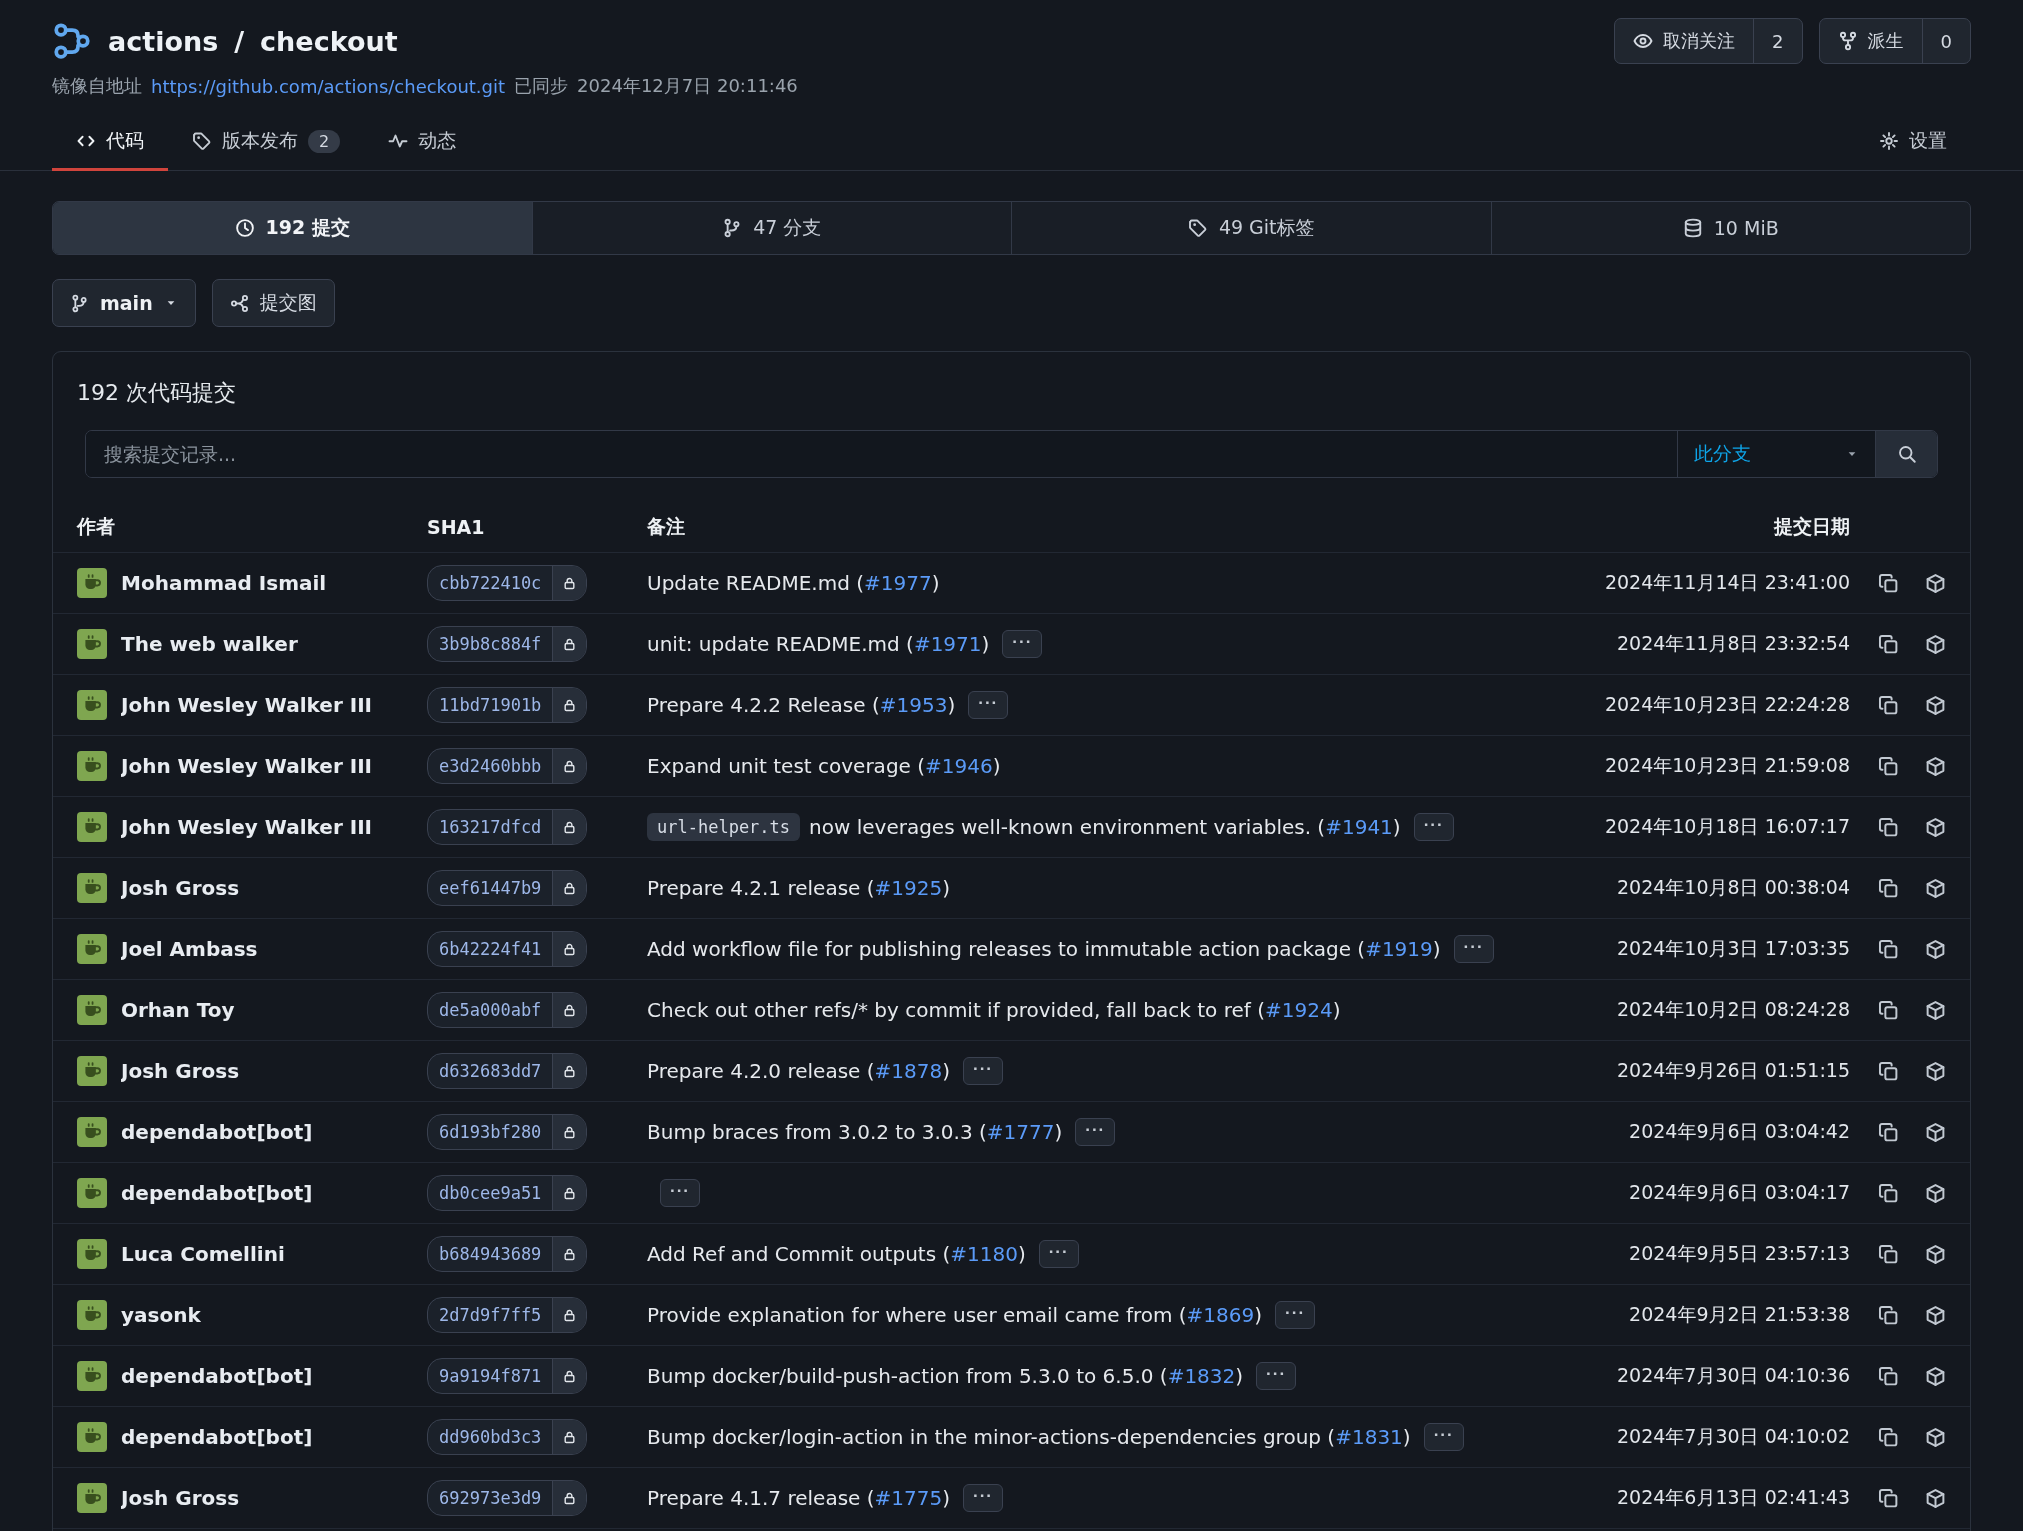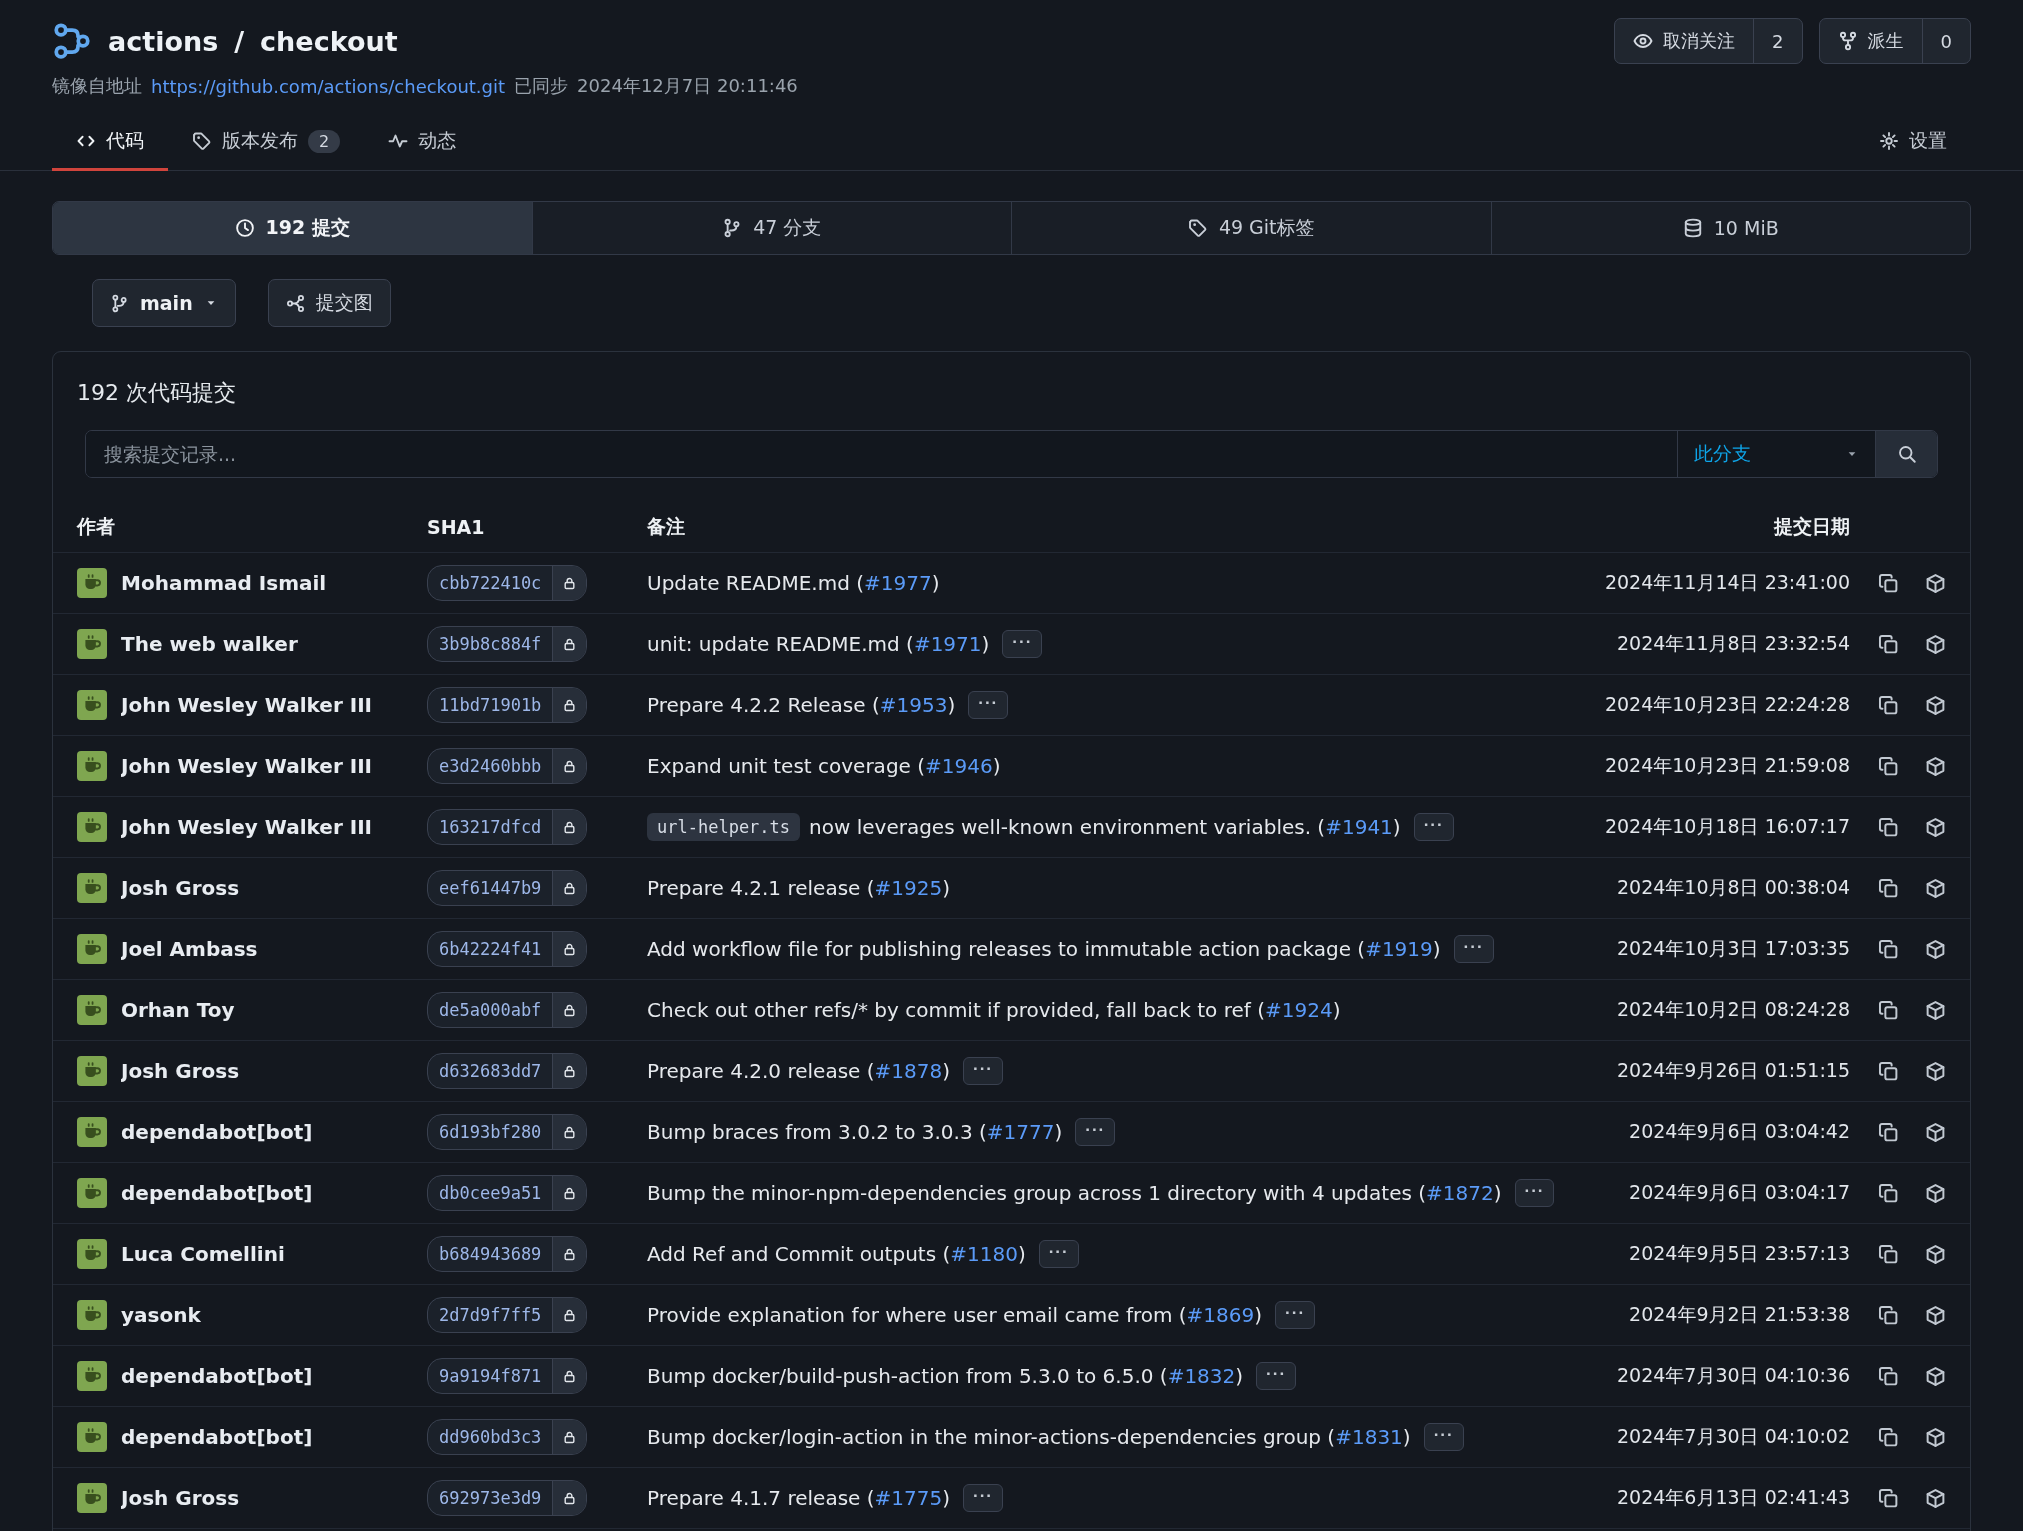--- a/index.html
+++ b/index.html
@@ -32,21 +32,21 @@
   .tab .pill { background:#343b47; border-radius:13px; padding:2px 11px; font-size:16px; color:#d5dae2; }
   .tabs .spacer { flex:1; }
 
   
   .stats { display:flex; margin-top:30px; border:1px solid #323947; border-radius:7px; overflow:hidden; background:#191e26; }
   .stat { flex:1; display:flex; justify-content:center; align-items:center; gap:11px; padding:13px 0; font-size:19px; color:#c9cfd8; border-left:1px solid #323947; cursor:pointer; }
   .stat:first-child { border-left:none; }
   .stat.active { background:#2d3541; color:#f2f4f7; font-weight:600; }
 
   
-  .branch-row { display:flex; gap:32px; margin-top:24px;margin-left:40px; }
+  .branch-row { display:flex; gap:16px; margin-top:24px; }
   .btn { display:flex; align-items:center; gap:11px; background:#20262f; border:1px solid #3a4150; border-radius:7px; padding:10px 17px; font-size:19px; color:#d5dae2; cursor:pointer; }
   .btn .bold { font-weight:700; color:#eef1f4; }
 
   
   .panel { margin-top:24px; border:1px solid #2b323d; border-radius:9px; }
   .panel-title { padding:26px 24px 22px; font-size:22px; color:#e6eaee; }
   .search-row { display:flex; margin:0 32px 24px; border:1px solid #323947; border-radius:7px; overflow:hidden; height:48px; }
   .search-input { flex:1; background:#12171e; border:none; outline:none; padding:0 18px; font-size:19px; color:#cdd3db; font-family:inherit; }
   .search-input::placeholder { color:#8b949e; }
   .scope { display:flex; align-items:center; justify-content:space-between; width:198px; background:#12171e; border-left:1px solid #323947; padding:0 16px; font-size:19px; color:#0ea5e9; cursor:pointer; }
@@ -697,21 +697,20 @@
         <span class="hash">db0cee9a51</span>
         <span class="lockseg">
           <svg class="ic" width="15" height="15">
                   <use href="#i-lock"></use>
                 </svg>
         </span>
       </span>
     </div>
     <div class="c-msg msg">
 
-      <span class="txt"><span>Bump the minor-npm-dependencies group across 1 directory with 4 updates (</span><span class="pr-link">#1872</span><span>)</span></span>
       <button class="more-btn">···</button>
     </div>
     <div class="c-date date">2024年9月6日 03:04:17</div>
     <div class="c-act">
       <span class="act-icon">
         <svg class="ic" width="21" height="21">
                 <use href="#i-copy"></use>
               </svg>
       </span>
       <span class="act-icon">

